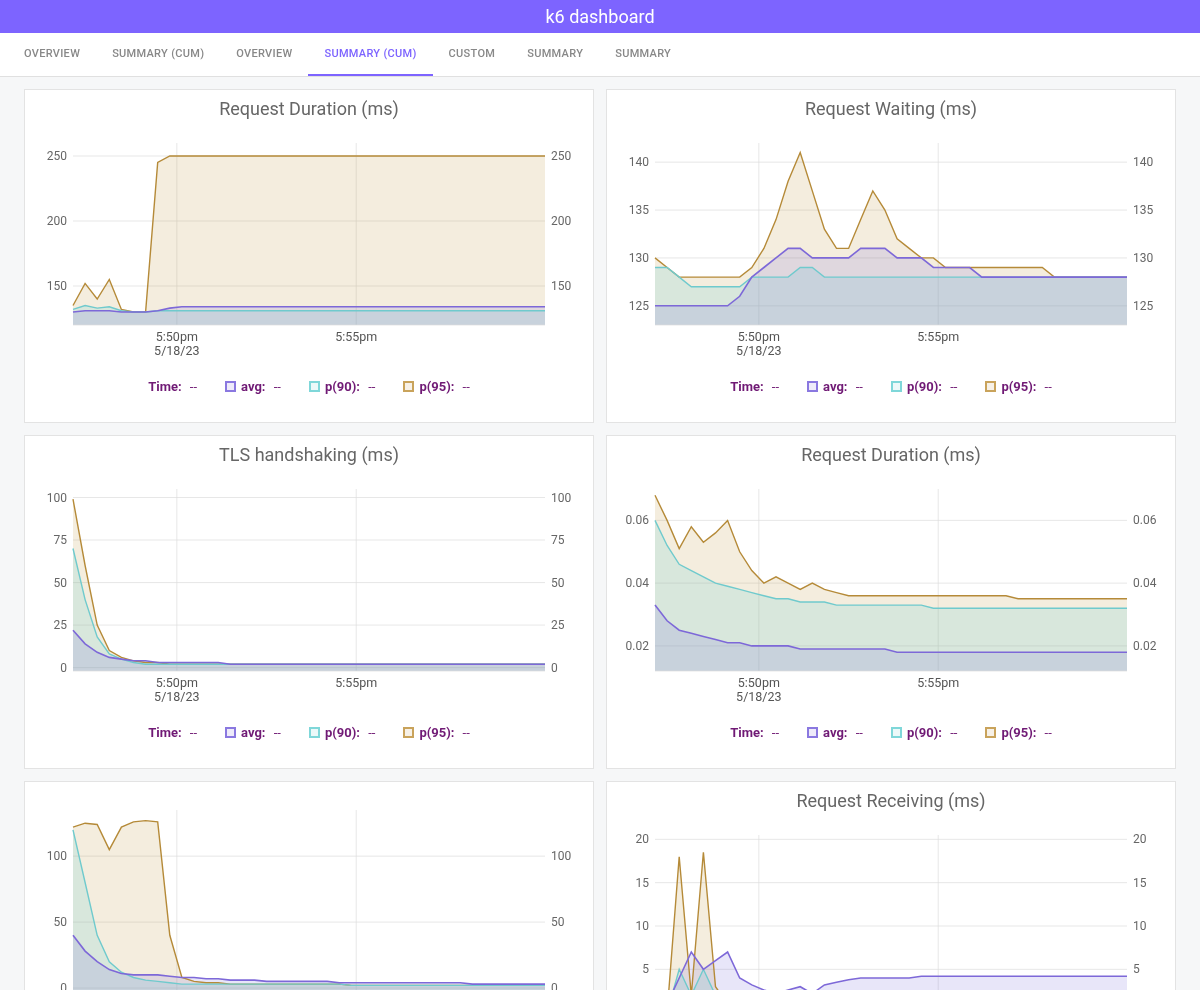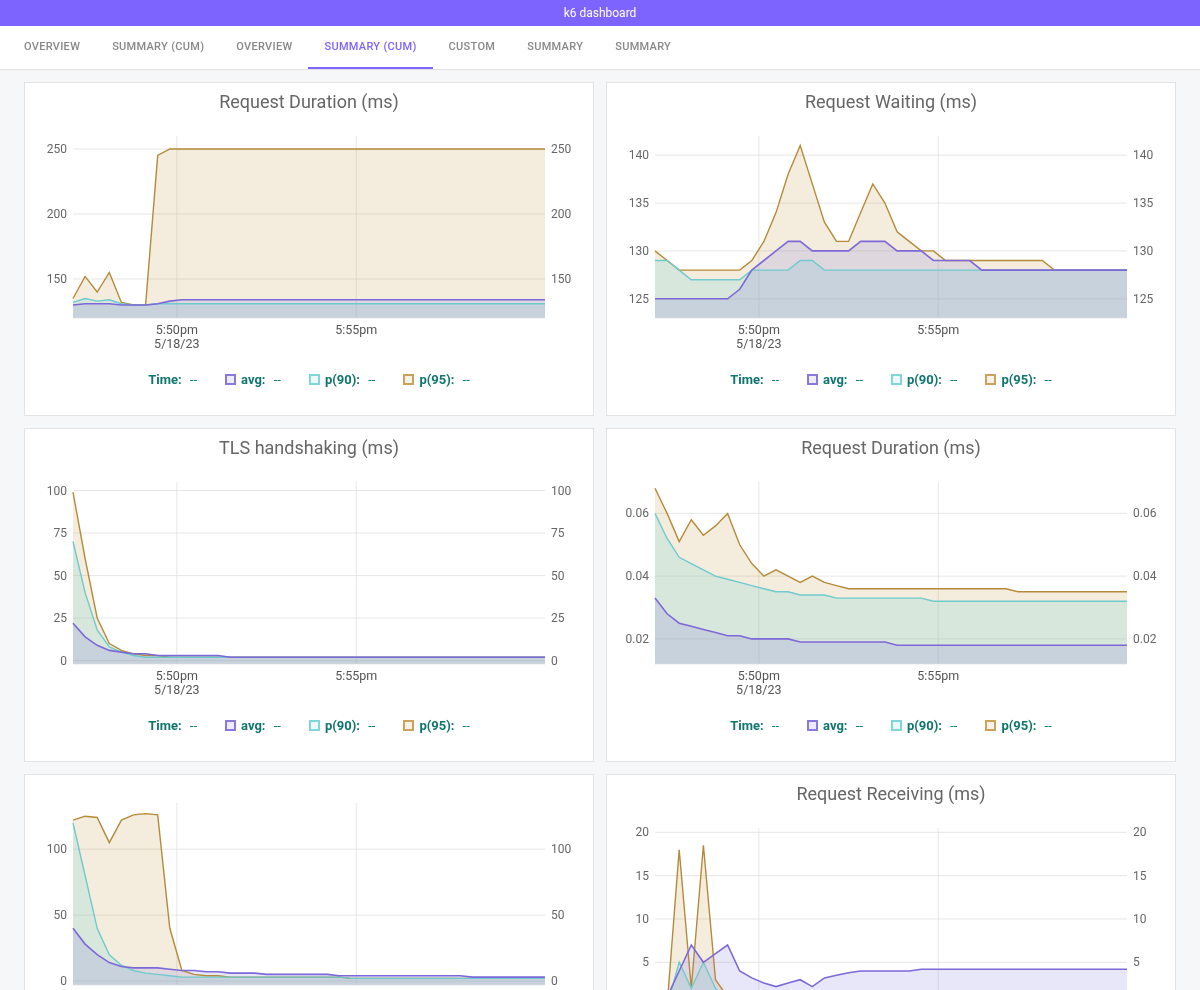--- a/index.html
+++ b/index.html
@@ -1,24 +1,24 @@
 <!DOCTYPE html>
 <html><head>
 <meta charset="utf-8">
 <style>
 * { margin: 0; padding: 0; box-sizing: border-box; }
 body { font-family: -apple-system, BlinkMacSystemFont, "Segoe UI", Roboto, sans-serif; background: #f6f7f8; color: #555; }
-.header { background: #7d64ff; color: #fff; text-align: center; padding: 6px 0; font-size: 12px; font-weight: 400; }
+.header { background: #7d64ff; color: #fff; text-align: center; padding: 6px 0; font-size: 18px; font-weight: 400; }
 .tabs { background: #fff; border-bottom: 1px solid #e0e0e0; display: flex; padding: 0 8px; }
 .tab { padding: 14px 16px; font-size: 11px; font-weight: 500; color: #888; cursor: pointer; letter-spacing: 0.3px; border-bottom: 2px solid transparent; }
 .tab.active { color: #7d64ff; border-bottom-color: #7d64ff; }
 .grid { display: grid; grid-template-columns: 1fr 1fr; gap: 12px; padding: 12px 24px; }
 .card { background: #fff; border: 1px solid #e3e3e3; border-radius: 0; padding: 8px 4px 28px 4px; }
 .card-title { text-align: center; font-size: 18px; font-weight: 400; color: #666; margin-bottom: 4px; }
-.legend { display: flex; justify-content: center; gap: 28px; font-size: 13px; color: #0f766e; margin-top: 6px; align-items: center; flex-wrap: wrap; }
+.legend { display: flex; justify-content: center; gap: 28px; font-size: 13px; color: #701a75; margin-top: 6px; align-items: center; flex-wrap: wrap; }
 .legend-item { display: flex; align-items: center; gap: 5px; }
 .swatch { width: 11px; height: 11px; border: 2px solid; display: inline-block; }
 .sw-avg { border-color: #8a78e0; background: rgba(138,120,224,0.15); }
 .sw-p90 { border-color: #7fd7d9; background: rgba(127,215,217,0.15); }
 .sw-p95 { border-color: #c9a35b; background: rgba(201,163,91,0.15); }
 svg { display: block; margin: 0 auto; }
 .axis text { font-size: 12px; fill: #666; }
 .grid-line { stroke: #ddd; stroke-width: 0.7; }
 .xlab { font-size: 12.5px; fill: #555; }
 .area-avg { fill: rgba(130,115,220,0.18); }

